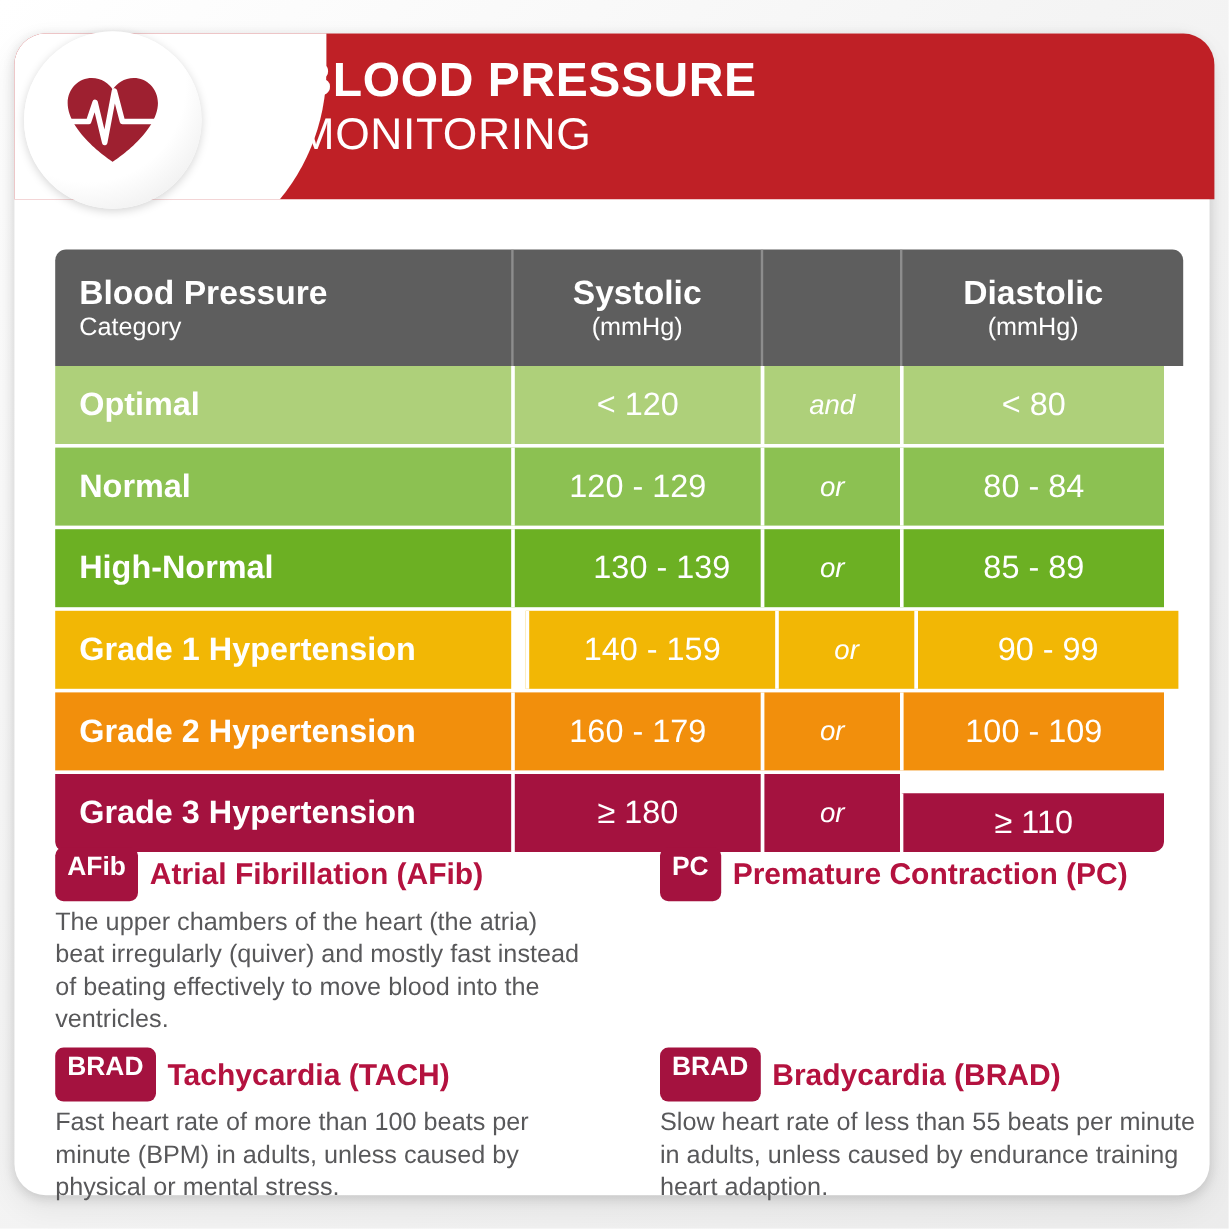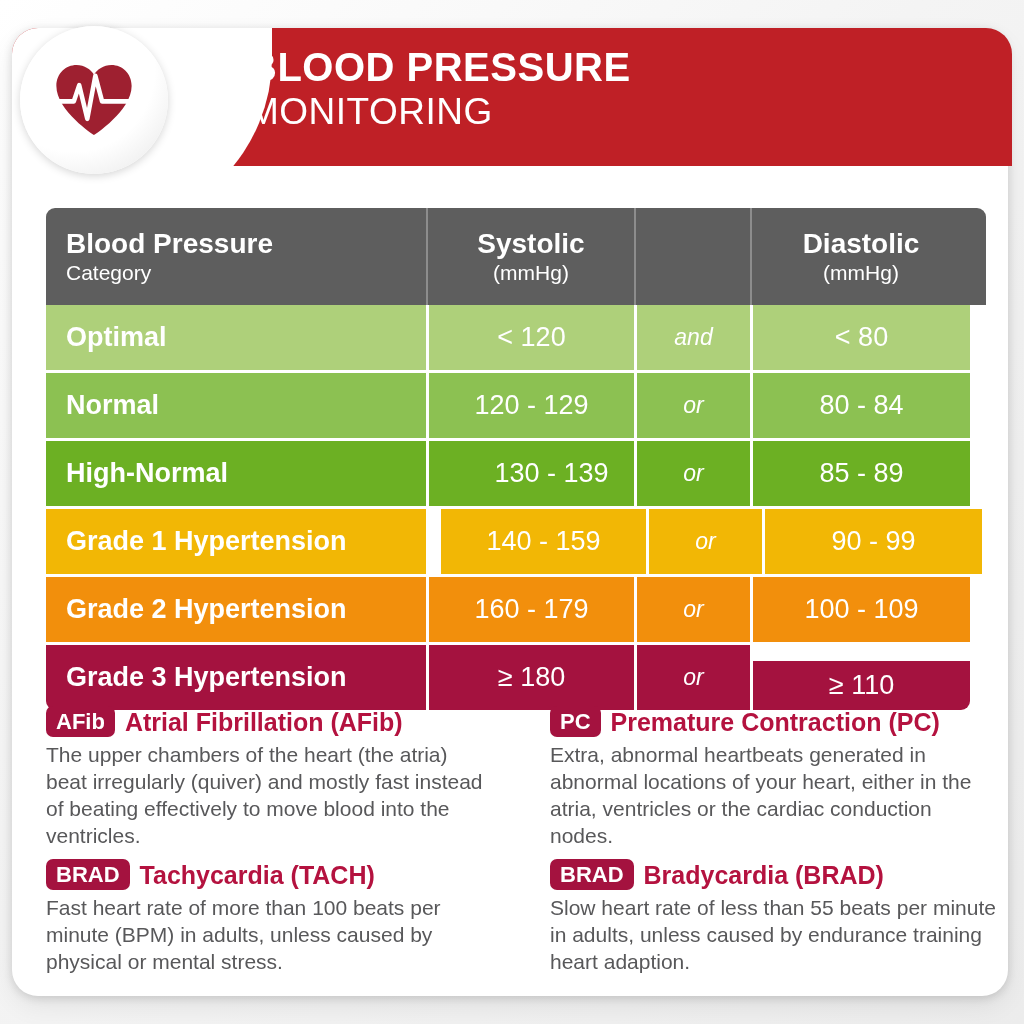--- a/index.html
+++ b/index.html
@@ -170,21 +170,21 @@
     display: flex;
     align-items: center;
     margin-bottom: 4px;
   }
   .legend-pill {
     background: #a4123f;
     color: #ffffff;
     font-size: 22px;
     font-weight: bold;
     border-radius: 7px;
-    padding: 3px 10px 2px 10px;
+    padding: 3px 10px 16px 10px;
     margin-right: 10px;
     line-height: 26px;
     white-space: nowrap;
   }
   .legend-title {
     color: #b4123f;
     font-size: 25px;
     font-weight: bold;
     line-height: 30px;
   }
@@ -331,21 +331,20 @@
           <span class="legend-pill" style="background: rgb(164, 18, 63);">AFib</span>
           <span class="legend-title">Atrial Fibrillation (AFib)</span>
         </div>
         <div class="legend-body">The upper chambers of the heart (the atria) beat irregularly (quiver) and mostly fast instead of beating effectively to move blood into the ventricles.</div>
       </div>
       <div class="legend-item right">
         <div class="legend-head">
           <span class="legend-pill" style="background: rgb(164, 18, 63);">PC</span>
           <span class="legend-title">Premature Contraction (PC)</span>
         </div>
-        <div class="legend-body">Extra, abnormal heartbeats generated in abnormal locations of your heart, either in the atria, ventricles or the cardiac conduction nodes.</div>
       </div>
       <div class="legend-item">
         <div class="legend-head">
           <span class="legend-pill" style="background: rgb(164, 18, 63);">BRAD</span>
           <span class="legend-title">Tachycardia (TACH)</span>
         </div>
         <div class="legend-body">Fast heart rate of more than 100 beats per minute (BPM) in adults, unless caused by physical or mental stress.</div>
       </div>
       <div class="legend-item right">
         <div class="legend-head">

